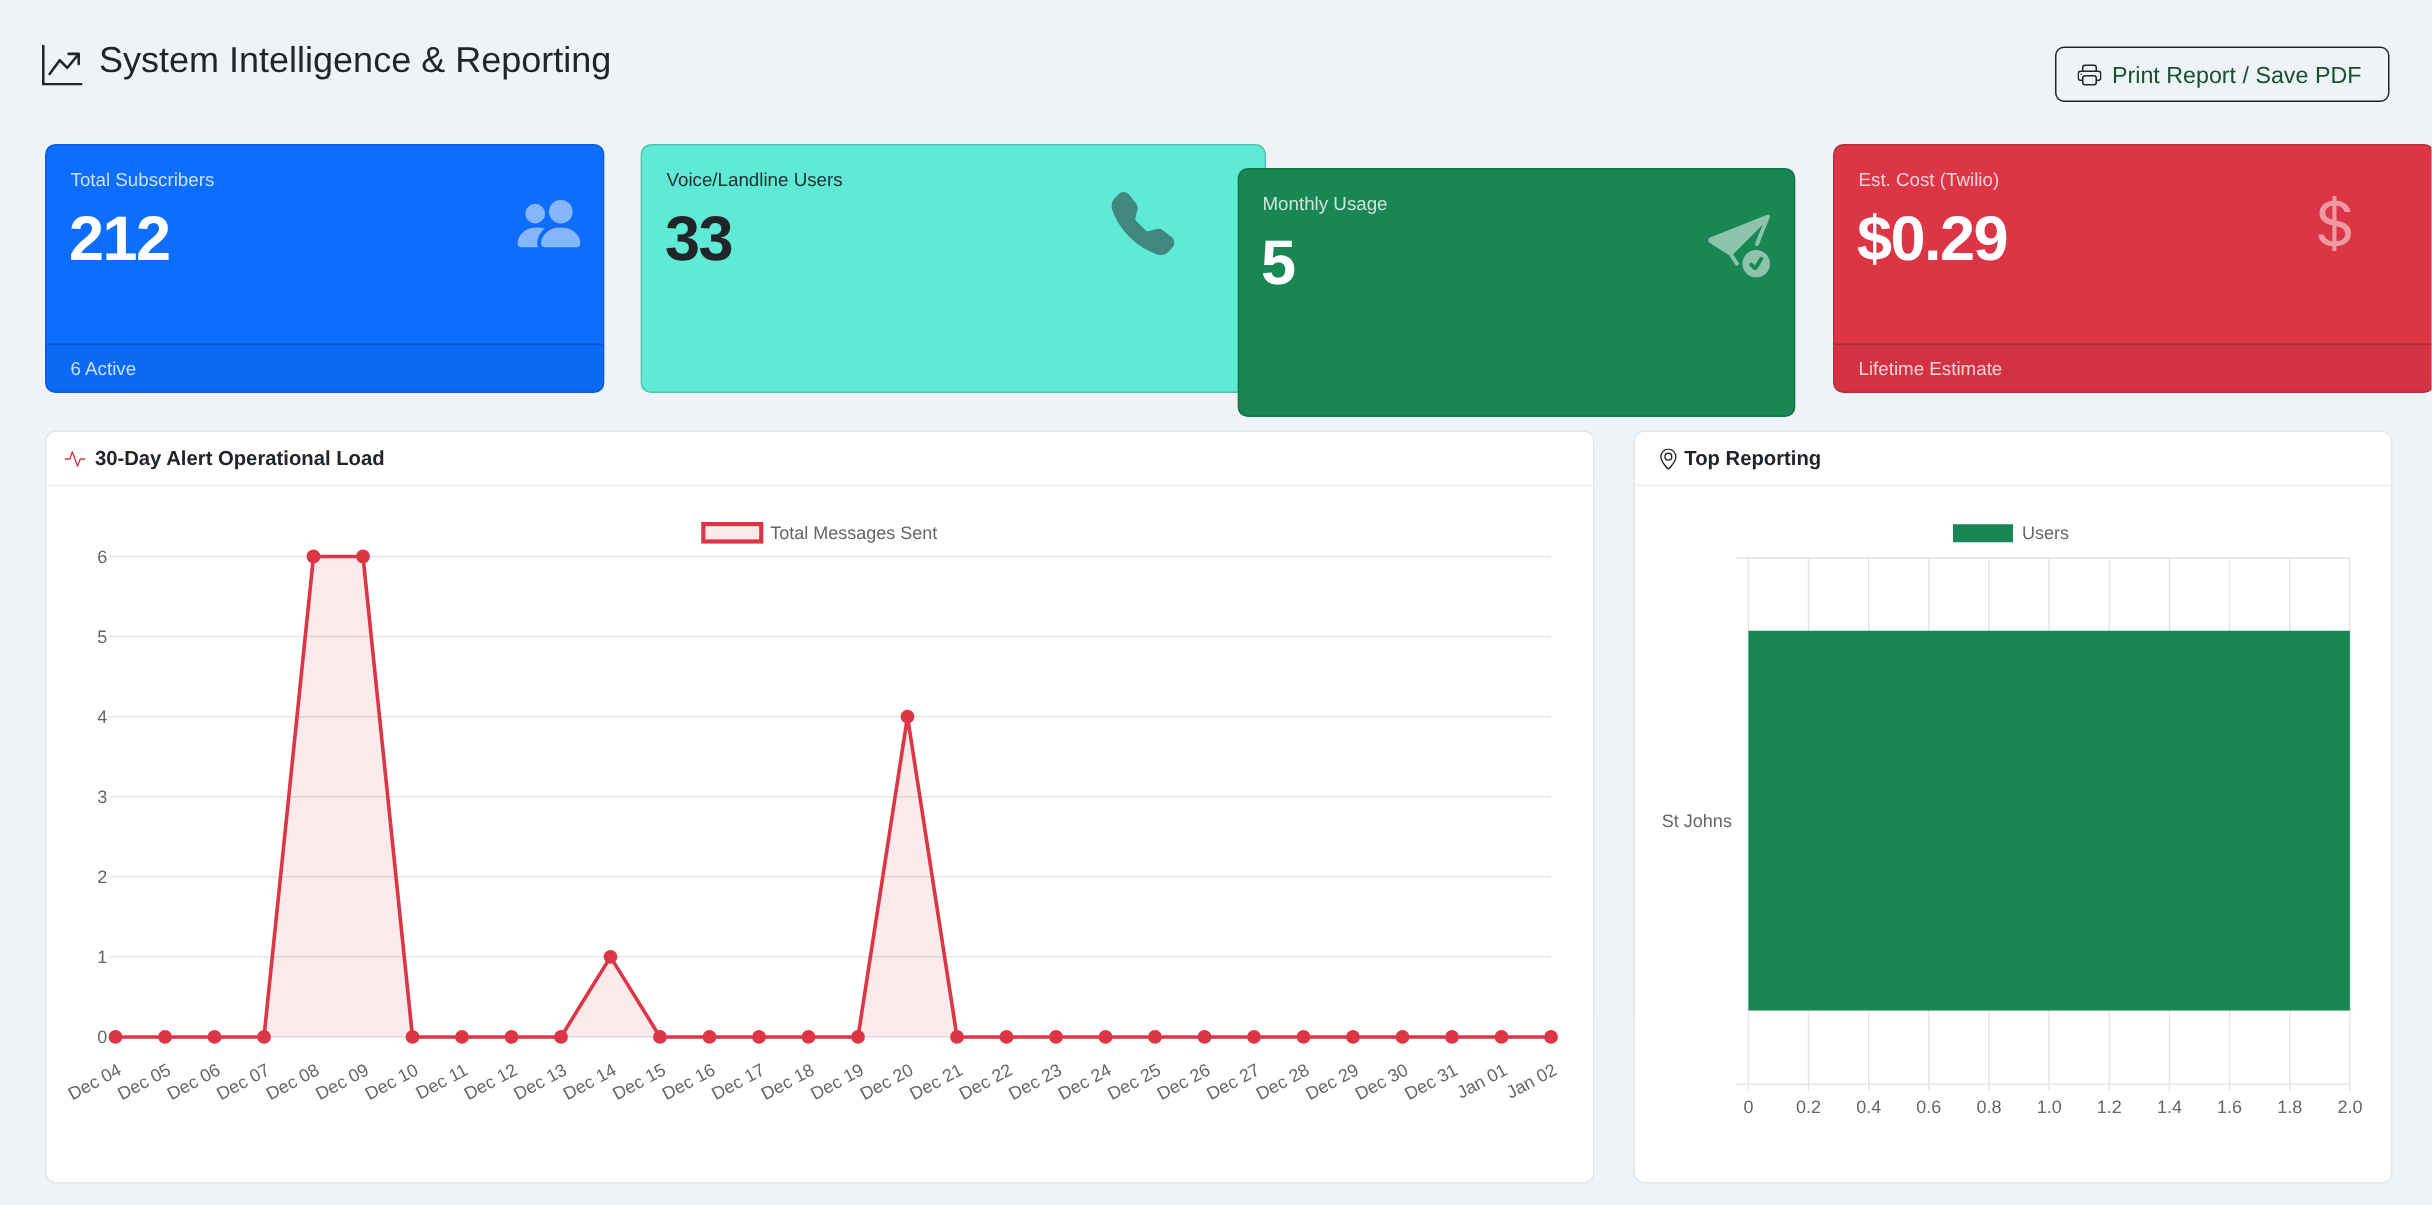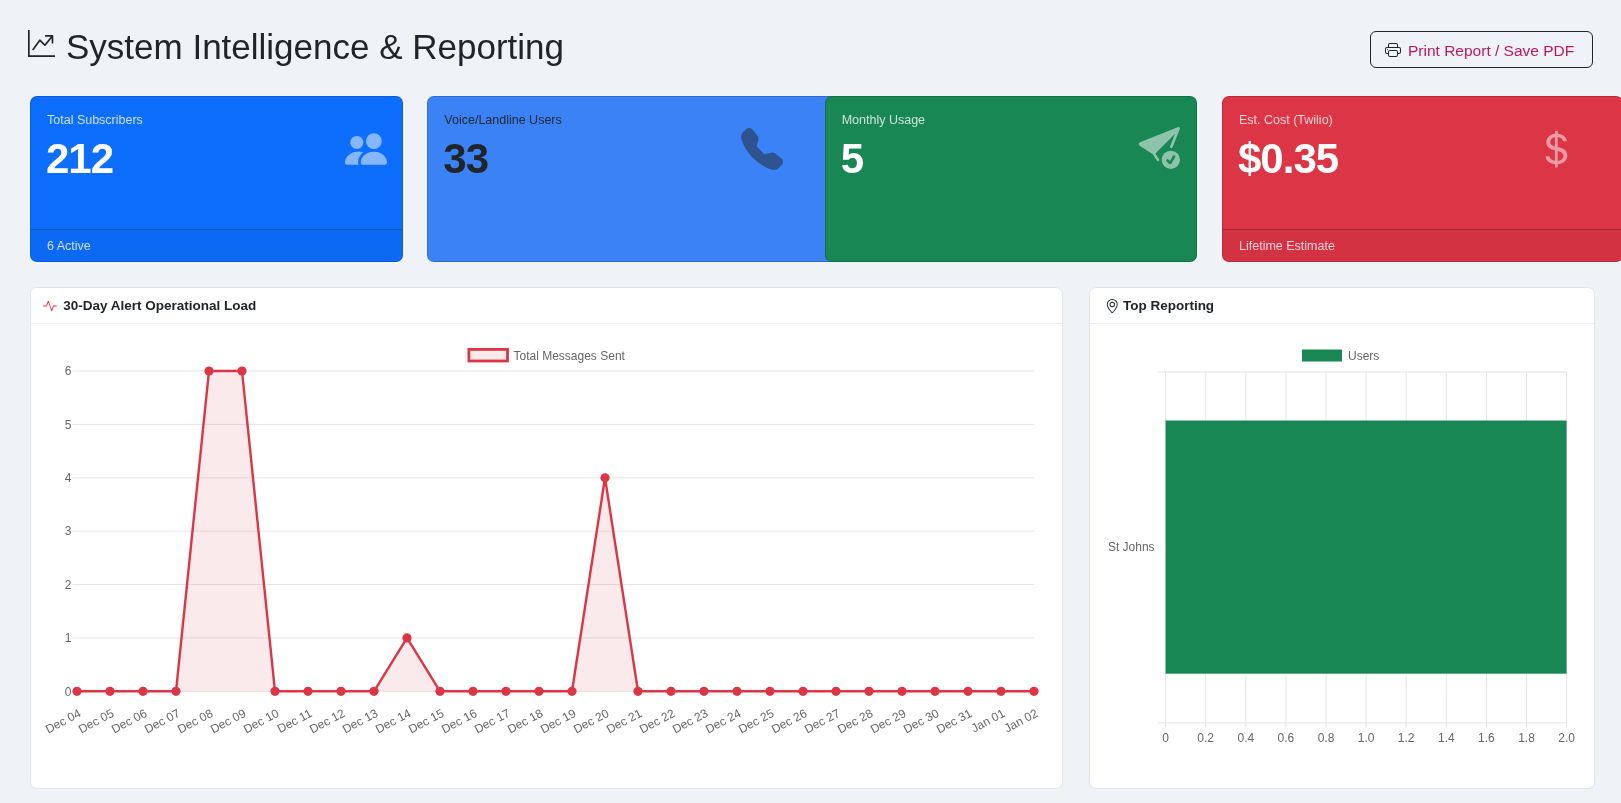--- a/index.html
+++ b/index.html
@@ -5,58 +5,58 @@
 body{width:1621px;height:803px;background:#eff2f6;font-family:"Liberation Sans",sans-serif;position:relative;overflow:hidden}
 .chartcard{position:absolute;background:#fff;border:1px solid #e2e6ea;border-radius:7px}
 .chead{position:absolute;left:0;top:0;width:100%;height:35.5px;border-bottom:1px solid #eceeef;border-radius:7px 7px 0 0;background:#fff}
 .ctitle{position:absolute;top:9.5px;font-size:13.5px;font-weight:700;color:#212529}
 </style></head>
 <body>
 
 <svg style="position:absolute;left:28px;top:30px" width="27" height="27" viewBox="0 0 16 16" fill="#212529">
     <path d="M0 0h1v15h15v1H0V0Zm10 3.5a.5.5 0 0 1 .5-.5h4a.5.5 0 0 1 .5.5v4a.5.5 0 0 1-1 0V4.9l-3.613 4.417a.5.5 0 0 1-.74.037L7.06 6.767l-3.656 5.027a.5.5 0 0 1-.808-.588l4-5.5a.5.5 0 0 1 .758-.06l2.609 2.61L13.445 4H10.5a.5.5 0 0 1-.5-.5Z"></path>
   </svg>
-<div style="position:absolute;left:66px;top:27px;font-size:35px;color:#212529">System Intelligence &amp; Reporting</div>
+<div style="position:absolute;left:66px;top:27px;font-size:24px;color:#212529">System Intelligence &amp; Reporting</div>
 
 <div style="position:absolute;left:1370px;top:31px;width:223px;height:37px;border:1px solid #212529;border-radius:6px;background:transparent">
   <svg style="position:absolute;left:14px;top:10px" width="16" height="16" viewBox="0 0 16 16" fill="#212529">
       <path d="M2.5 8a.5.5 0 1 0 0-1 .5.5 0 0 0 0 1Z"></path>
       <path d="M5 1a2 2 0 0 0-2 2v2H2a2 2 0 0 0-2 2v3a2 2 0 0 0 2 2h1v1a2 2 0 0 0 2 2h6a2 2 0 0 0 2-2v-1h1a2 2 0 0 0 2-2V7a2 2 0 0 0-2-2h-1V3a2 2 0 0 0-2-2H5ZM4 3a1 1 0 0 1 1-1h6a1 1 0 0 1 1 1v2H4V3Zm1 5a2 2 0 0 0-2 2v1H2a1 1 0 0 1-1-1V7a1 1 0 0 1 1-1h12a1 1 0 0 1 1 1v3a1 1 0 0 1-1 1h-1v-1a2 2 0 0 0-2-2H5Zm7 2v3a1 1 0 0 1-1 1H5a1 1 0 0 1-1-1v-3a1 1 0 0 1 1-1h6a1 1 0 0 1 1 1Z"></path>
     </svg>
-  <div style="position:absolute;left:37px;top:9.5px;font-size:15.5px;color:#be185d">Print Report / Save PDF</div>
+  <div style="position:absolute;left:37px;top:9.5px;font-size:15.5px;color:#14532d">Print Report / Save PDF</div>
 </div>
 
 <div style="position:absolute;left:30px;top:96px;width:372.5px;height:166px;background:#0d6efd;border:1px solid rgba(0,0,0,0.16);border-radius:7px;overflow:hidden">
   <div style="position:absolute;left:16px;top:16.4px;font-size:12.5px;color:rgba(255,255,255,0.78)">Total Subscribers</div>
   <div style="position:absolute;left:15px;top:37.7px;font-size:42px;font-weight:700;color:#fff;letter-spacing:-1px">212</div>
   <div style="position:absolute;left:0;top:131.5px;width:100%;height:34.5px;background:rgba(0,0,0,0.04);border-top:1px solid rgba(0,0,0,0.18)">
     <div style="position:absolute;left:16px;top:9px;font-size:12.5px;color:rgba(255,255,255,0.78)">6 Active</div>
   </div>
   <svg style="position:absolute;left:314px;top:31px" width="42" height="42" viewBox="0 0 16 16" fill="rgba(255,255,255,0.5)">
       <path d="M7 14s-1 0-1-1 1-4 5-4 5 3 5 4-1 1-1 1H7Zm4-6a3 3 0 1 0 0-6 3 3 0 0 0 0 6Zm-5.784 6A2.238 2.238 0 0 1 5 13c0-1.355.68-2.75 1.936-3.72A6.325 6.325 0 0 0 5 9c-4 0-5 3-5 4s1 1 1 1h4.216ZM4.5 8a2.5 2.5 0 1 0 0-5 2.5 2.5 0 0 0 0 5Z"></path>
     </svg>
 </div>
-<div style="position:absolute;left:427.33px;top:96px;width:417px;height:166px;background:#3b82f6;border:1px solid rgba(0,0,0,0.16);border-radius:7px;overflow:hidden">
+<div style="position:absolute;left:427.33px;top:96px;width:417px;height:166px;background:#5eead4;border:1px solid rgba(0,0,0,0.16);border-radius:7px;overflow:hidden">
   <div style="position:absolute;left:16px;top:16.4px;font-size:12.5px;color:rgba(33,37,41,0.95)">Voice/Landline Users</div>
   <div style="position:absolute;left:15px;top:37.7px;font-size:42px;font-weight:700;color:#212529;letter-spacing:-1px">33</div>
   <svg style="position:absolute;left:312.67px;top:31px" width="42" height="42" viewBox="0 0 16 16" fill="rgba(33,37,41,0.5)">
       <path d="M1.885.511a1.745 1.745 0 0 1 2.61.163L6.29 2.98c.329.423.445.974.315 1.494l-.547 2.19a.678.678 0 0 0 .178.643l2.457 2.457a.678.678 0 0 0 .644.178l2.189-.547a1.745 1.745 0 0 1 1.494.315l2.306 1.794c.829.645.905 1.87.163 2.611l-1.034 1.034c-.74.74-1.846 1.065-2.877.702a18.634 18.634 0 0 1-7.01-4.42 18.634 18.634 0 0 1-4.42-7.009c-.362-1.03-.037-2.137.703-2.877L1.885.511z"></path>
     </svg>
 </div>
-<div style="position:absolute;left:824.67px;top:96px;width:372.5px;height:166px;background:#198754;border:1px solid rgba(0,0,0,0.16);border-radius:7px;overflow:hidden">
+<div style="position:absolute;left:824.67px;top:112px;width:372.5px;height:166px;background:#198754;border:1px solid rgba(0,0,0,0.16);border-radius:7px;overflow:hidden">
   <div style="position:absolute;left:16px;top:16.4px;font-size:12.5px;color:rgba(255,255,255,0.78)">Monthly Usage</div>
   <div style="position:absolute;left:15px;top:37.7px;font-size:42px;font-weight:700;color:#fff;letter-spacing:-1px">5</div>
   <svg style="position:absolute;left:312.8px;top:30.2px" width="42" height="42" viewBox="0 0 16 16" fill="rgba(255,255,255,0.5)">
       <path d="M15.964.686a.5.5 0 0 0-.65-.65L.767 5.855a.75.75 0 0 0-.124 1.329l4.995 3.178 1.531 2.406a.5.5 0 0 0 .844-.536L6.637 10.07l7.494-7.494-1.895 4.738a.5.5 0 1 0 .928.372l2.8-7Z"></path>
       <path d="M16 12.5a3.5 3.5 0 1 1-7 0 3.5 3.5 0 0 1 7 0Zm-1.993-1.679a.5.5 0 0 0-.686.172l-1.17 1.95-.547-.547a.5.5 0 0 0-.708.708l.774.773a.75.75 0 0 0 1.174-.144l1.335-2.226a.5.5 0 0 0-.172-.686Z"></path>
     </svg>
 </div>
 <div style="position:absolute;left:1222px;top:96px;width:401px;height:166px;background:#dc3545;border:1px solid rgba(0,0,0,0.16);border-radius:7px;overflow:hidden">
   <div style="position:absolute;left:16px;top:16.4px;font-size:12.5px;color:rgba(255,255,255,0.78)">Est. Cost (Twilio)</div>
-  <div style="position:absolute;left:15px;top:37.7px;font-size:42px;font-weight:700;color:#fff;letter-spacing:-1px">$0.35</div>
+  <div style="position:absolute;left:15px;top:37.7px;font-size:42px;font-weight:700;color:#fff;letter-spacing:-1px">$0.29</div>
   <div style="position:absolute;left:0;top:131.5px;width:100%;height:34.5px;background:rgba(0,0,0,0.04);border-top:1px solid rgba(0,0,0,0.18)">
     <div style="position:absolute;left:16px;top:9px;font-size:12.5px;color:rgba(255,255,255,0.78)">Lifetime Estimate</div>
   </div>
   <svg style="position:absolute;left:312.1px;top:30.7px" width="42" height="42" viewBox="0 0 16 16" fill="rgba(255,255,255,0.5)">
       <path d="M4 10.781c.148 1.667 1.513 2.85 3.591 3.003V15h1.043v-1.216c2.27-.179 3.678-1.438 3.678-3.3 0-1.59-.947-2.51-2.956-3.028l-.722-.187V3.467c1.122.11 1.879.714 2.07 1.616h1.47c-.166-1.6-1.54-2.748-3.54-2.875V1H7.591v1.233c-1.939.23-3.27 1.472-3.27 3.156 0 1.454.966 2.483 2.661 2.917l.61.162v4.031c-1.149-.17-1.94-.8-2.131-1.718H4zm3.391-3.836c-1.043-.263-1.6-.825-1.6-1.616 0-.944.704-1.641 1.8-1.828v3.495l-.2-.05zm1.591 1.872c1.287.323 1.852.859 1.852 1.769 0 1.097-.826 1.828-2.2 1.939V8.73l.348.086z"></path>
     </svg>
 </div>
 
 <div class="chartcard" style="left:30px;top:287px;width:1033px;height:502px">
   <div class="chead">

